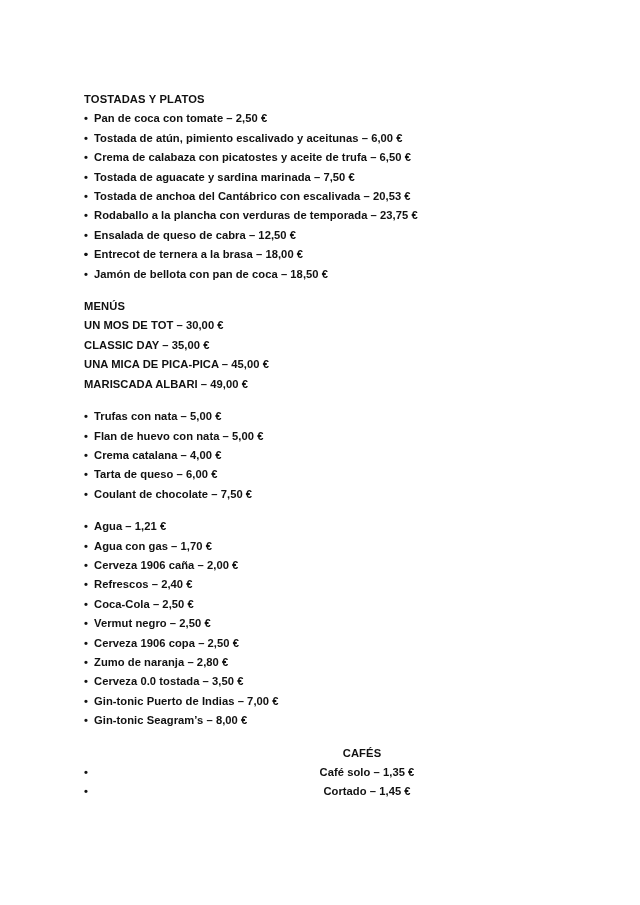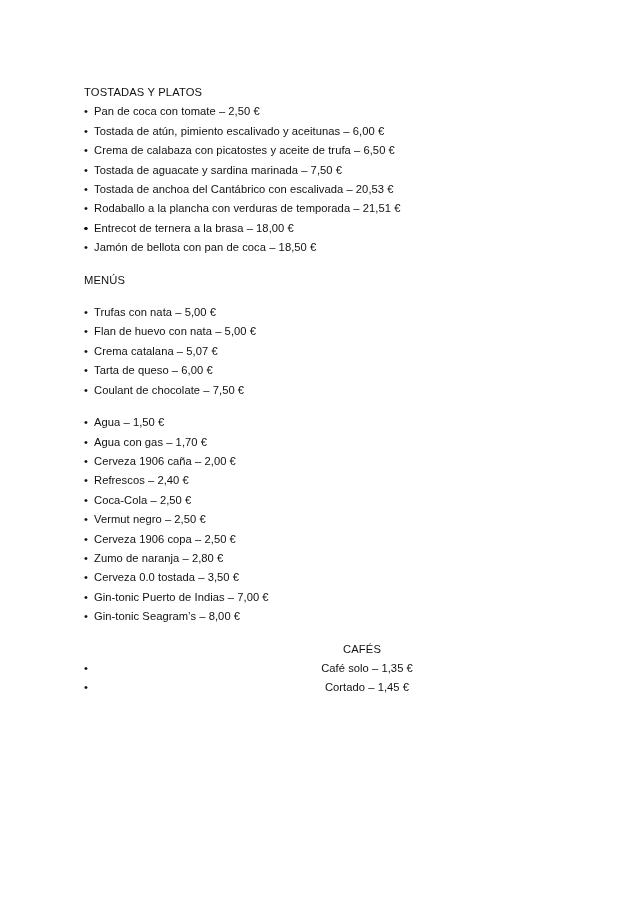--- a/index.html
+++ b/index.html
@@ -16,21 +16,22 @@
   }
   #menu-page {
     position: relative;
     width: 640px;
     height: 905px;
     background: #ffffff;
     box-sizing: border-box;
     padding: 78px 0 0 84px;
   }
   .menu-section {
-    margin: 5px 0 13px 0;
+    margin: 12px 0 13px 0;
+    font-weight: bold;
   }
   .menu-section:last-child {
     margin-bottom: 0;
     text-align: center;
   }
   .section-heading {
     font-size: 11.2px;
     line-height: 19.4px;
     letter-spacing: 0.15px;
     color: #111111;
@@ -71,42 +72,48 @@
 <div id="menu-page">
   <div id="sections-container">
       <section class="menu-section">
         <div class="section-heading">TOSTADAS Y PLATOS</div>
         <ul class="item-list">
           <li class="menu-item bulleted"><span class="bullet-glyph">•</span><span class="item-text">Pan de coca con tomate – 2,50 €</span></li>
           <li class="menu-item bulleted"><span class="bullet-glyph">•</span><span class="item-text">Tostada de atún, pimiento escalivado y aceitunas – 6,00 €</span></li>
           <li class="menu-item bulleted"><span class="bullet-glyph">•</span><span class="item-text">Crema de calabaza con picatostes y aceite de trufa – 6,50 €</span></li>
           <li class="menu-item bulleted"><span class="bullet-glyph">•</span><span class="item-text">Tostada de aguacate y sardina marinada – 7,50 €</span></li>
           <li class="menu-item bulleted"><span class="bullet-glyph">•</span><span class="item-text">Tostada de anchoa del Cantábrico con escalivada – 20,53 €</span></li>
-          <li class="menu-item bulleted"><span class="bullet-glyph">•</span><span class="item-text">Rodaballo a la plancha con verduras de temporada – 21,51 €</span></li>
-          <li class="menu-item bulleted"><span class="bullet-glyph">•</span></li>
+          <li class="menu-item bulleted"><span class="bullet-glyph">•</span><span class="item-text">Rodaballo a la plancha con verduras de temporada – 23,75 €</span></li>
+          <li class="menu-item bulleted"><span class="bullet-glyph">•</span><span class="item-text">Ensalada de queso de cabra – 12,50 €</span></li>
           <li class="menu-item bulleted"><span class="bullet-glyph">•</span></li>
           <li class="menu-item bulleted"><span class="bullet-glyph">•</span><span class="item-text">Entrecot de ternera a la brasa – 18,00 €</span></li>
           <li class="menu-item bulleted"><span class="bullet-glyph">•</span><span class="item-text">Jamón de bellota con pan de coca – 18,50 €</span></li>
         </ul>
       </section>
       <section class="menu-section">
         <div class="section-heading">MENÚS</div>
+        <ul class="item-list">
+          <li class="menu-item"><span class="item-text">UN MOS DE TOT – 30,00 €</span></li>
+          <li class="menu-item"><span class="item-text">CLASSIC DAY – 35,00 €</span></li>
+          <li class="menu-item"><span class="item-text">UNA MICA DE PICA-PICA – 45,00 €</span></li>
+          <li class="menu-item"><span class="item-text">MARISCADA ALBARI – 49,00 €</span></li>
+        </ul>
       </section>
       <section class="menu-section">
         <ul class="item-list">
           <li class="menu-item bulleted"><span class="bullet-glyph">•</span><span class="item-text">Trufas con nata – 5,00 €</span></li>
           <li class="menu-item bulleted"><span class="bullet-glyph">•</span><span class="item-text">Flan de huevo con nata – 5,00 €</span></li>
-          <li class="menu-item bulleted"><span class="bullet-glyph">•</span><span class="item-text">Crema catalana – 5,07 €</span></li>
+          <li class="menu-item bulleted"><span class="bullet-glyph">•</span><span class="item-text">Crema catalana – 4,00 €</span></li>
           <li class="menu-item bulleted"><span class="bullet-glyph">•</span><span class="item-text">Tarta de queso – 6,00 €</span></li>
           <li class="menu-item bulleted"><span class="bullet-glyph">•</span><span class="item-text">Coulant de chocolate – 7,50 €</span></li>
         </ul>
       </section>
       <section class="menu-section">
         <ul class="item-list">
-          <li class="menu-item bulleted"><span class="bullet-glyph">•</span><span class="item-text">Agua – 1,50 €</span></li>
+          <li class="menu-item bulleted"><span class="bullet-glyph">•</span><span class="item-text">Agua – 1,21 €</span></li>
           <li class="menu-item bulleted"><span class="bullet-glyph">•</span><span class="item-text">Agua con gas – 1,70 €</span></li>
           <li class="menu-item bulleted"><span class="bullet-glyph">•</span><span class="item-text">Cerveza 1906 caña – 2,00 €</span></li>
           <li class="menu-item bulleted"><span class="bullet-glyph">•</span><span class="item-text">Refrescos – 2,40 €</span></li>
           <li class="menu-item bulleted"><span class="bullet-glyph">•</span><span class="item-text">Coca-Cola – 2,50 €</span></li>
           <li class="menu-item bulleted"><span class="bullet-glyph">•</span><span class="item-text">Vermut negro – 2,50 €</span></li>
           <li class="menu-item bulleted"><span class="bullet-glyph">•</span><span class="item-text">Cerveza 1906 copa – 2,50 €</span></li>
           <li class="menu-item bulleted"><span class="bullet-glyph">•</span><span class="item-text">Zumo de naranja – 2,80 €</span></li>
           <li class="menu-item bulleted"><span class="bullet-glyph">•</span><span class="item-text">Cerveza 0.0 tostada – 3,50 €</span></li>
           <li class="menu-item bulleted"><span class="bullet-glyph">•</span><span class="item-text">Gin-tonic Puerto de Indias – 7,00 €</span></li>
           <li class="menu-item bulleted"><span class="bullet-glyph">•</span><span class="item-text">Gin-tonic Seagram’s – 8,00 €</span></li>

